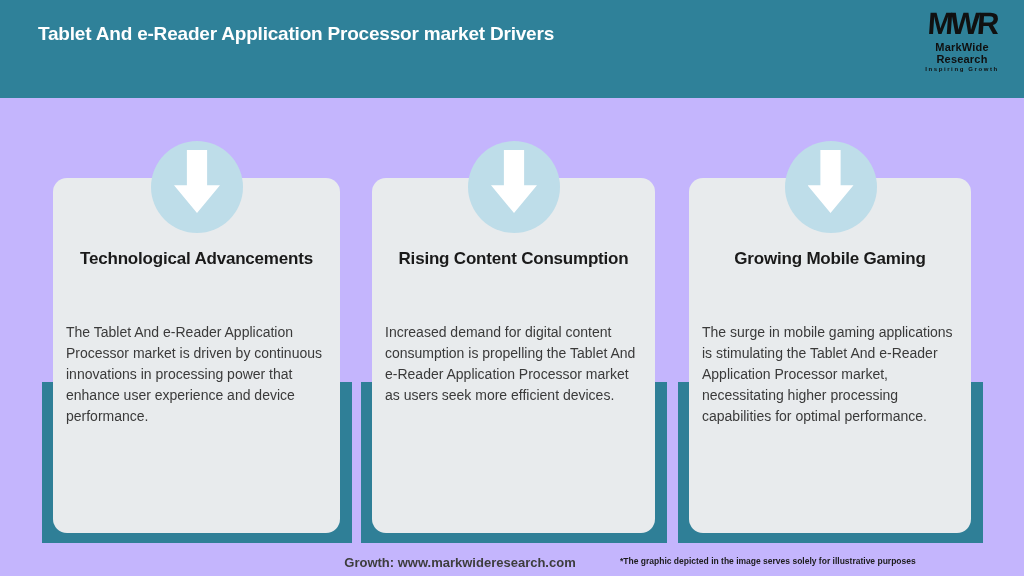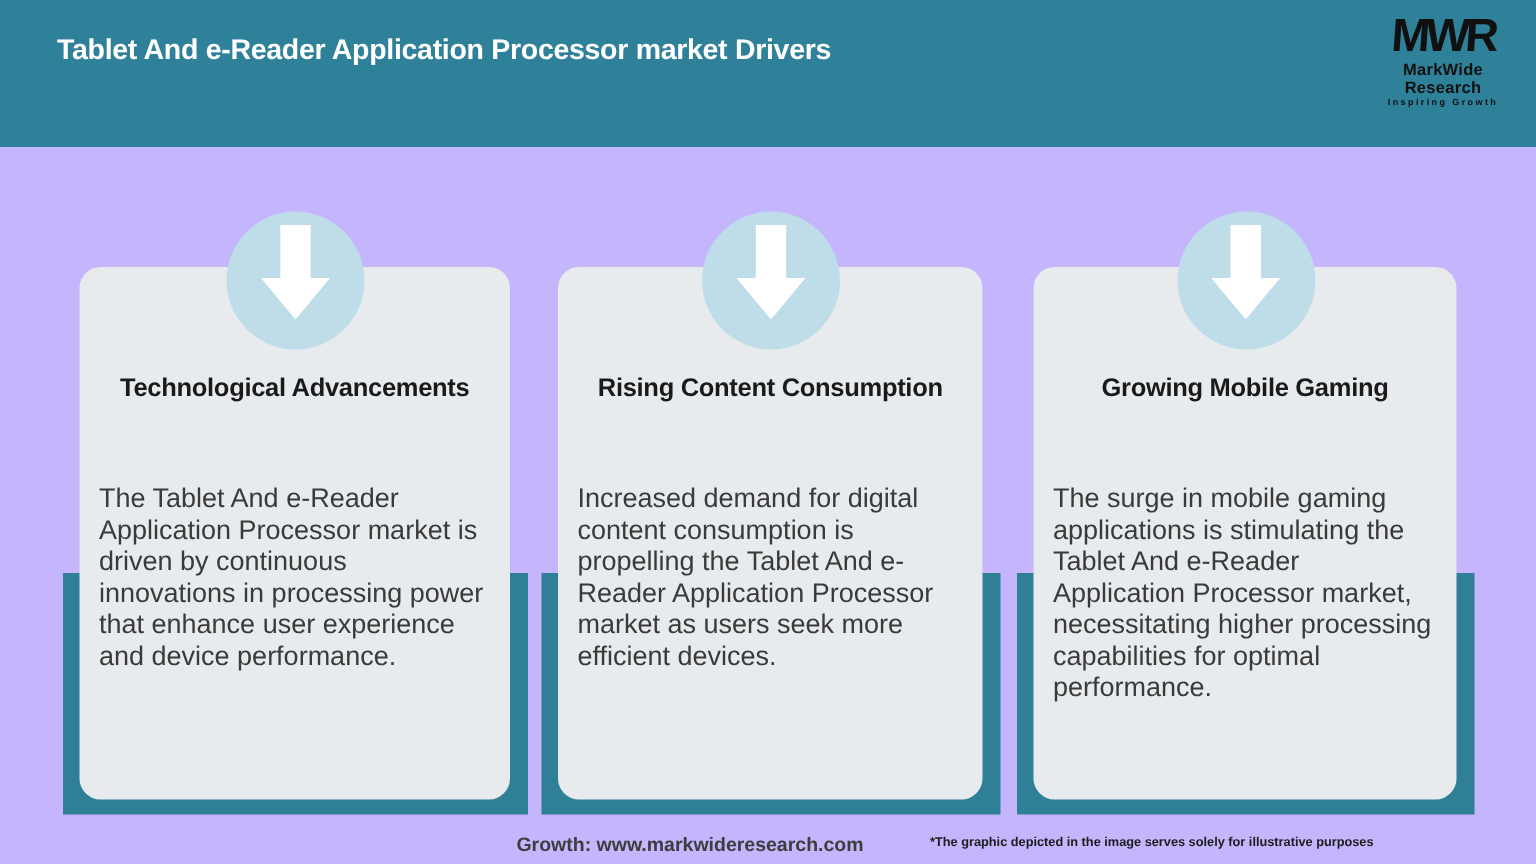--- a/index.html
+++ b/index.html
@@ -49,21 +49,21 @@
     background:#ffffff;
     clip-path:polygon(28% 0%, 72% 0%, 72% 56%, 100% 56%, 50% 100%, 0% 56%, 28% 56%);
   }
   .card-title {
     position:absolute; left:11px; right:12px; top:249px;
     text-align:center; font-size:17px; font-weight:bold; color:#1a1a1a;
     letter-spacing:-0.2px;
   }
   .card-body {
     position:absolute; left:24px; right:26px; top:322px;
-    font-size:18px; line-height:21px; color:#3a3a3a; text-align:left;
+    font-size:14px; line-height:21px; color:#3a3a3a; text-align:left;
   }
   #card-1 { left:42px;  width:310px; }
   #card-2 { left:361px; width:306px; }
   #card-3 { left:678px; width:305px; }
   
   .source-note {
     position:absolute; left:300px; width:320px; top:555px;
     text-align:center; font-size:13px; font-weight:bold; color:#3d3d3d;
   }
   .disclaimer {

